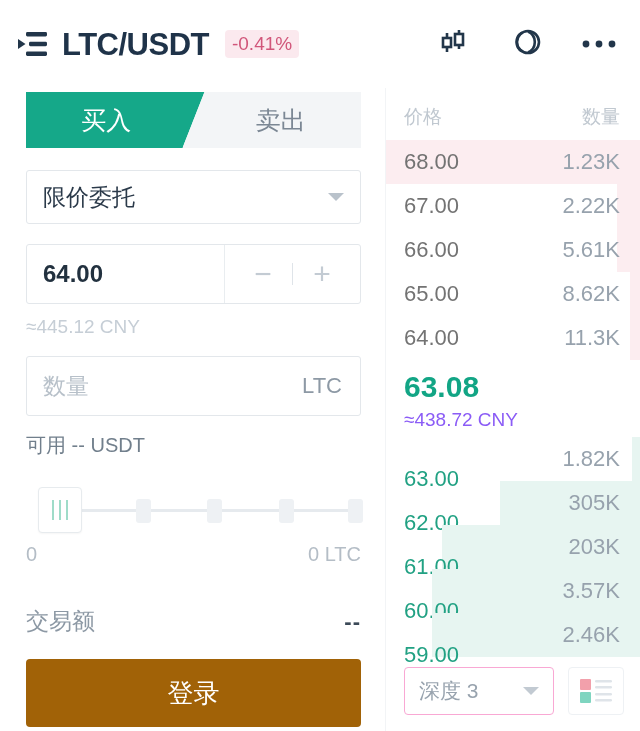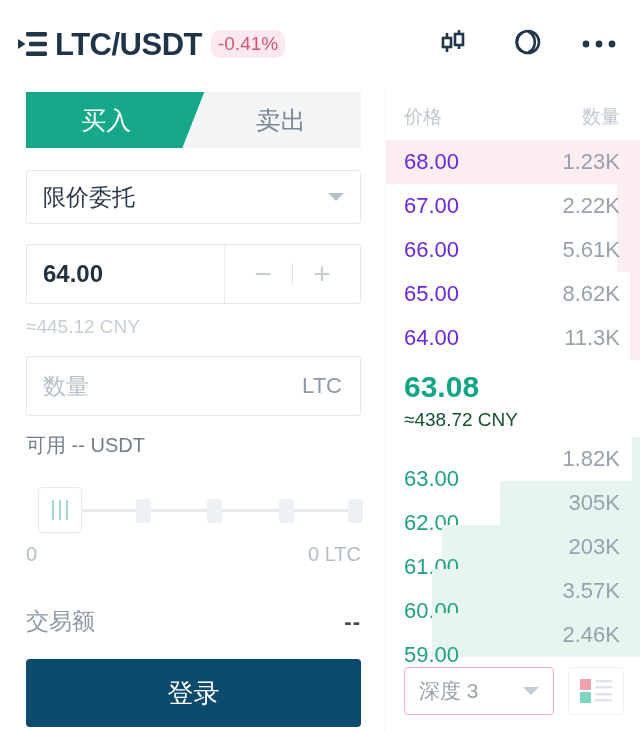--- a/index.html
+++ b/index.html
@@ -10,29 +10,29 @@
     overflow: hidden;
   }
   .app { width: 640px; height: 731px; display: flex; flex-direction: column; background:#fff; }
 
   
   .header {
     height: 88px; flex: 0 0 88px;
     display: flex; align-items: center;
     padding: 0 24px 0 18px;
   }
-  .hdr-left { display: flex; align-items: center; gap: 7px; text-align: right; }
+  .hdr-left { display: flex; align-items: center; gap: 14px; text-align: right; }
   .menu-icon { width: 30px; height: 26px; display:block; }
   .pair-title {
     font-size: 31px; font-weight: bold; color: #1f3349;
     letter-spacing: -0.5px; line-height: 1;
   }
   .chg-badge {
     font-size: 19px; color: #d1567a;
-    background: #fbe9ee; border-radius: 10px;
+    background: #fbe9ee; border-radius: 4px;
     padding: 4px 7px 5px 7px; line-height: 1;
     margin-left: 2px;
   }
   .hdr-right { margin-left: auto; display: flex; align-items: center; gap: 38px; }
   .hdr-icon { display: block; }
 
   
   .body { flex: 1; display: flex; min-height: 0; }
   .left { width: 385px; flex: 0 0 385px; padding: 0 24px 0 26px; }
   .right { flex: 1; display: flex; flex-direction: column; border-left: 1px solid #f2f4f6; min-width:0; }
@@ -108,21 +108,21 @@
   }
   .handle-bar { width: 2px; height: 20px; background: #9fdcc9; }
   .slider-labels { display:flex; justify-content: space-between; margin-top: 10px; }
   .slider-labels span { font-size: 20px; color: #b4bdc6; }
 
   
   .total-row { display:flex; align-items: baseline; margin-top: 40px; }
   .total-label { font-size: 23px; color: #8c98a4; }
   .total-val { margin-left: auto; font-size: 22px; color: #3c4a58; font-weight: bold; letter-spacing: 1px; }
   .login-btn {
-    margin-top: 22px; height: 68px; background: #0c4a6e; border-radius: 4px;
+    margin-top: 22px; height: 68px; background: #a16207; border-radius: 4px;
     display:flex; align-items:center; justify-content:center;
     color:#fff; font-size: 26px;
   }
 
   
   .ob-head {
     display:flex; align-items:center; height: 46px;
     padding: 0 20px 0 18px; margin-top: 6px;
   }
   .ob-head span { font-size: 19px; color: #c0c8d0; }
@@ -131,28 +131,28 @@
   .ob-row {
     position: relative; height: 44px;
     display: flex; align-items: center;
     padding: 0 20px 0 18px;
   }
   .depth {
     position: absolute; right: 0; top: 0; bottom: 0;
   }
   .ob-row span { position: relative; font-size: 22px; }
   .ob-row .qty { margin-left: auto; color: #97a2ad; }
-  .ask .px { color: #6d28d9; }
+  .ask .px { color: #737373; }
   .ask .depth { background: #fcedf0; }
   .bid .px { color: #21a183; margin-top: 40px; }
   .bid .depth { background: #e7f5f1; }
 
   .last-box { padding: 10px 18px 6px 18px; }
   .last-price { font-size: 30px; font-weight: bold; color: #12a585; line-height: 1.1; }
-  .last-cny { font-size: 19px; color: #14532d; margin-top: 6px; }
+  .last-cny { font-size: 19px; color: #8b5cf6; margin-top: 6px; }
 
   
   .ob-footer {
     margin-top: auto; display: flex; align-items: center; gap: 14px;
     padding: 0 16px 16px 18px;
   }
   .depth-select {
     flex: 1; height: 48px; border: 1px solid #f9a8d4; border-radius: 4px;
     display:flex; align-items:center; padding: 0 14px; font-size: 21px; color: #98a3ae;
   }

